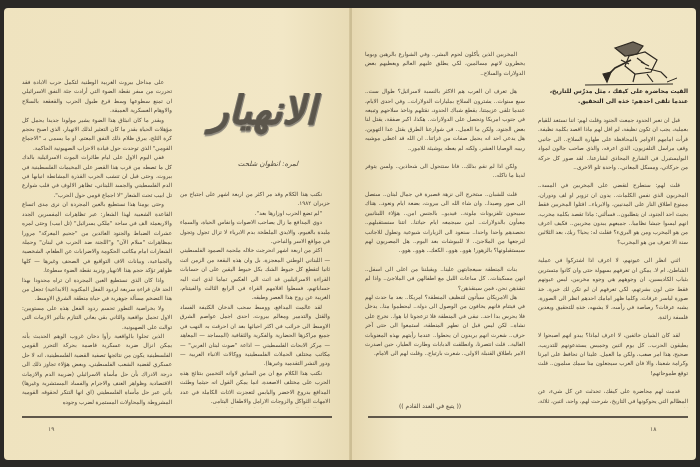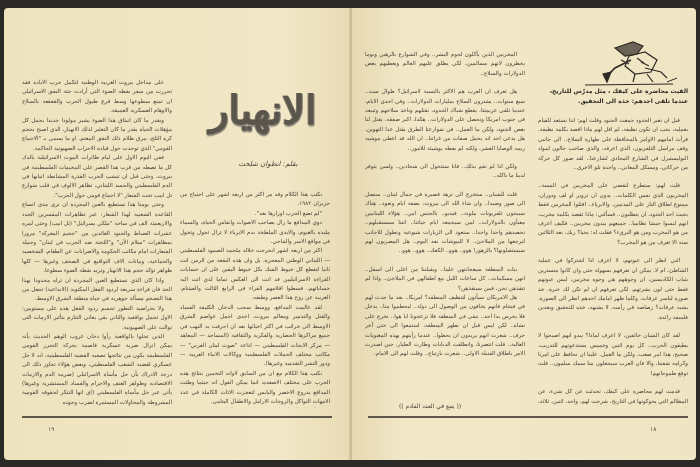--- a/index.html
+++ b/index.html
@@ -4,21 +4,21 @@
 <style>
   html,body{margin:0;padding:0;}
   body{width:700px;height:467px;background:#2b2926;position:relative;overflow:hidden;font-family:"DejaVu Sans",sans-serif;}
   .page{position:absolute;top:8px;height:452px;background:#f1e6c3;overflow:hidden;}
   .page-left{left:4px;width:348px;border-radius:4px 0 0 4px;background:linear-gradient(to right,#efe3bf 0%,#f2e7c6 80%,#e8dbb5 100%);}
   .page-right{left:352px;width:344px;border-radius:0 4px 4px 0;background:linear-gradient(to right,#e6d8b1 0%,#f2e8c8 15%,#f0e5c3 100%);}
   .gutter{position:absolute;left:349px;top:8px;width:4px;height:452px;background:linear-gradient(to right,#d8caa2,#c9ba90,#d8caa2);}
   .col{position:absolute;direction:rtl;text-align:justify;color:#4a4236;font-size:5.6px;line-height:9.4px;}
   .col p{margin:0 0 0 0;text-indent:8px;}
   .col p.gap{margin-top:9px;}
-  .title{position:absolute;left:198px;top:76px;width:130px;height:68px;direction:rtl;text-align:center;font-family:"DejaVu Serif",serif;font-size:40px;font-weight:bold;color:#5b564c;letter-spacing:-2px;text-shadow:1px 1px 0 #8c877c,-1px 0 0 #7a7569,0 2px 1px #9b968a;line-height:68px;}
+  .title{position:absolute;left:198px;top:76px;width:130px;height:68px;direction:rtl;text-align:center;font-family:"DejaVu Serif",serif;font-size:40px;font-weight:bold;color:#5b564c;letter-spacing:-2px;text-shadow:1px 1px 0 #8c877c,-1px 0 0 #7a7569,0 2px 1px #9b968a;line-height:68px;font-style:italic;}
   .byline{position:absolute;left:218px;top:160px;width:100px;direction:rtl;text-align:center;font-size:7px;color:#4d463a;font-style:italic;}
   .rule{position:absolute;height:2px;background:#5f574a;}
   .pagenum{position:absolute;font-size:6px;color:#5a5245;}
   .illus{position:absolute;left:585px;top:38px;width:95px;height:48px;}
   .caption{position:absolute;left:538px;top:86px;width:150px;direction:rtl;text-align:right;font-size:6px;line-height:10px;color:#2f2a23;font-weight:bold;}
   .continued{position:absolute;left:380px;top:402px;width:100px;direction:rtl;text-align:center;font-size:6px;color:#4a4236;}
 </style>
 </head>
 <body>
 
@@ -30,21 +30,21 @@
   <p>على مداخل بيروت الغربية الوطنية لتكمل حرب الابادة فقد تحررت من سفر نقطة الضوء التي أرادت جثة النفق الاسرائيلي ان تمنع سطوعها وسط قرع طبول الحرب والقعقعة بالسلاح والاوهام العسكرية العميقة.</p>
   <p>وبقدر ما كان انبثاق هذا الضوء يشير مولودا جديدا يحمل كل مؤهلات الحياة بقدر ما كان التعثير لذلك الانهيار، الذي اصبح بحجم كرة الثلج، يبرق ظلام ذلك النفق المعتم. او ما يسمى بـ "الاجماع القومي" الذي توحدت حول قيادة الاحزاب الصهيونية الحاكمة.</p>
   <p>ففي اليوم الاول على ليام طائرات الموت الاسرائيلية بالدك كل ما تصطه من قرب هذا القصر على المخيمات الفلسطينية في بيروت، وحتى قبل ان تنشب الحرب القذرة المشانطة انيابها في الدم الفلسطيني والجسد اللبناني، تظاهر الالوف في قلب شوارع تل ابيب تحت الشعار "لا اجماع قومي حول الحرب".</p>
   <p>وحتى يومنا هذا نستطيع بالعين المجردة ان نرى مدى اتساع القاعدة الشعبية لهذا الشعار: عبر تظاهرات المفسرين الجدد والاريعمئة الف في ساحة "ملكي يسرائيل" (تل ابيب) وحتى لمره عشرات الضباط والجنود العائدين من "جحيم المعركة" مرورا بمظاهرات "سلام الآن" و"اللجنة ضد الحرب في لبنان" وحملة الشعارات امام مكاتب الحكومة والاضرابات عن الطعام، الشخصية والجماعية، وبيانات الاف التواقيع في الصحف وغيرها — كلها ظواهر تؤكد حجم هذا الانهيار وتزيد نقطة الضوء سطوعا.</p>
   <p>واذا كان الذي نستطيع العين المجردة ان تراه محدودا بهذا الحد فان قراءة سريعة لردود الفعل المكتوبة (الابداعية) تجعل من هذا التضخم مسألة جوهرية في حياة منطقة الشرق الاوسط.</p>
   <p>ولا بخراصية التطور تحسم ردود الفعل هذه على مستويين: الاول تحمل بواقعية والثاني بقي يعاني التنازم بتأثير الازمات التي توالت على الصهيونية.</p>
   <p>الذين تحلوا بالواقعية رأوا دخان غروب الوهم الحديث بأنه يمكن انزال ضربة عسكرية قاصمة بحركة التحرر القومي الفلسطينية يكون من نتائجها تصفية القضية الفلسطينية، انه لا حل عسكري لقضية الشعب الفلسطيني، وبعض هؤلاء تجاوز ذلك الى درجة الادراك بأن حل مأساة الاسرائيلي (ضريبة الدم والازمات الاقتصادية وظواهر العنف والاجرام والفساد المستشرية وغيرها) يأتي عبر حل مأساة الفلسطيني (اي انها التنكر لحقوقه القومية المشروطة والمحاولات المستمرة لضرب وجوده</p>
 </div>
 
 <div class="title">الانهيار</div>
-<div class="byline">بقلم: انطوان شلحت</div>
+<div class="byline">لمره: انطوان شلحت</div>
 
 <div class="col" style="left:180px;top:190px;width:150px;height:218px;overflow:hidden;">
   <p>نكتب هذا الكلام وقد مر اكثر من اربعة اشهر على اجتياح من حزيران ١٩٨٢.</p>
   <p>"لم تضع الحرب اوزارها بعد".</p>
   <p>دوي المدافع ما زال يصاحب الاصوات وانفاس الحياة، والسماء ملبدة بالغيوم، والايدي الملطخة بدم الابرياء لا تزال تجول وتجول في مواقع الاسر والنباحي.</p>
   <p>اكثر من اربعة اشهر انحرجت خلاله ملحمة الصمود الفلسطيني — اللبناني الوطني المعجزة، بل وان هذه البقعة من الزمن اتت ثانيا لتقطع كل خيوط الشك بكل خيوط اليقين على ان حسابات القراءة الاسرائيليين قد اتت الى العكس تماما لذي اتت اليه حساباتهم، فسطوا اقلامهم القراء في الرابع الثالث والفيتنام، الغريبة عن روح هذا العصر وطبقه.</p>
   <p>لقد عالمت المدافع، ووسط سحب الدخان الكثيفة الفساد والقتل والتدمير ومعالم بيروت، احدى اجمل عواصم الشرق الاوسط الى خرائب في اكثر احيائها بعد ان احرقت به النهب في جميع مراكزها الحضارية والفكرية والثقافية (المساجد — المعاهد — مركز الابحاث الفلسطيني — اذاعة "صوت لبنان العربي" — مكاتب مختلف الحملات الفلسطينية ووكالات الانباء العربية — ودور النشر التقدمية وغيرها).</p>
   <p>نكتب هذا الكلام مع ان من السابق لاوانه التخمين بنتائج هذه الحرب على مختلف الاصعدة، انما يمكن القول انه حيثما وطئت المدافع بدروع الاخضر واليابس لتعجزت الاتات الكاملة في عدد الامهات الثواكل والزوجات الارامل والاطفال اليتامى.</p>
   <p>وطلما ان المدافع لم تستطع ان توقف الفلسطيني</p>
 </div>

